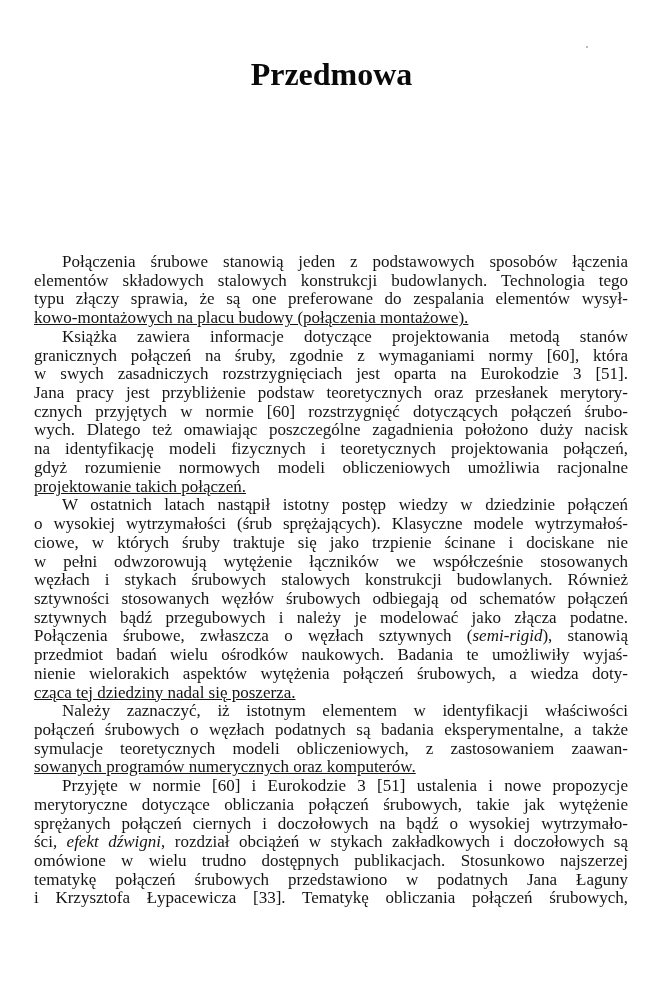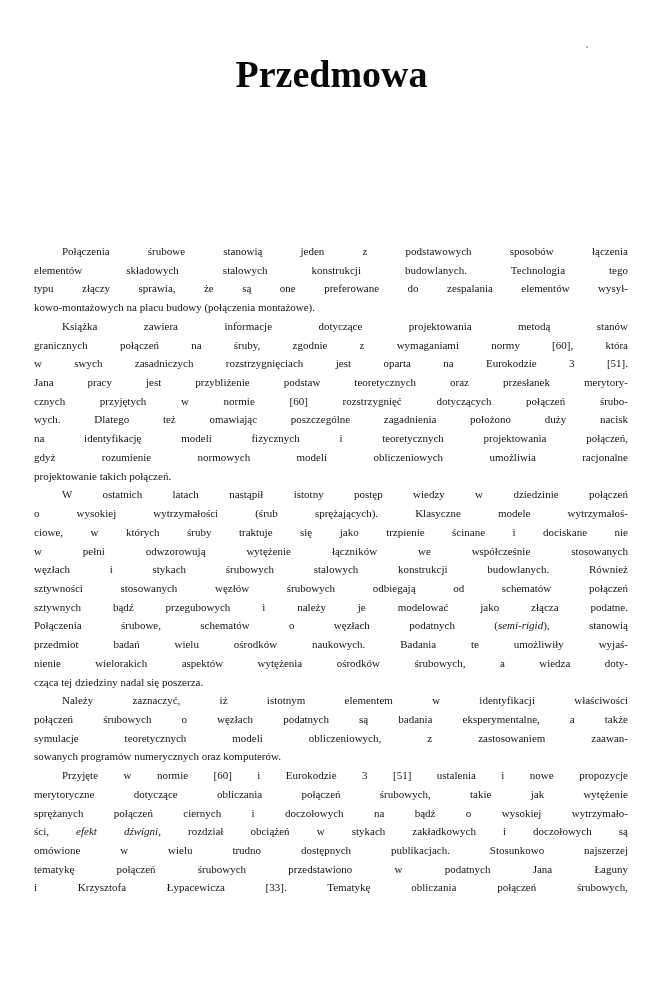--- a/index.html
+++ b/index.html
@@ -4,36 +4,36 @@
 <style>
   html, body { margin: 0; padding: 0; background: #ffffff; }
   body { width: 663px; height: 986px; position: relative; overflow: hidden; }
   .page {
     position: absolute; left: 0; top: 0; width: 663px; height: 986px;
     background: #ffffff; color: #111111;
     font-family: "Liberation Serif", "DejaVu Serif", serif;
   }
   .title {
     position: absolute; left: 0; width: 663px; top: 54px;
-    text-align: center; font-weight: bold; font-size: 38px; line-height: 40px;
+    text-align: center; font-weight: bold; font-size: 32px; line-height: 40px;
     color: #0a0a0a; letter-spacing: 0px;
   }
   .speck {
     position: absolute; left: 586px; top: 46px; width: 2px; height: 2px; background: #bbbbbb;
   }
   .body-text {
-    position: absolute; left: 34px; top: 242px; width: 594px;
-    font-size: 11px; line-height: 18.72px; color: #141414;
+    position: absolute; left: 34px; top: 253px; width: 594px;
+    font-size: 17px; line-height: 18.72px; color: #141414;
   }
   .line {
     display: block; white-space: nowrap; text-align: justify; text-align-last: justify;
     height: 18.72px; overflow: visible;
   }
   .line.indent { padding-left: 28px; }
-  .line.last { text-align-last: left; }
+  .line.last { text-align-last: left; text-decoration: underline; }
   .it { font-style: italic; }
 </style>
 </head>
 <body>
 
 <div class="page">
   <div class="speck"></div>
   <h1 class="title" style="margin:0;">Przedmowa</h1>
 
   <div class="body-text">
@@ -58,23 +58,23 @@
     </div>
 
     <div>
       <span class="line indent">W ostatnich latach nastąpił istotny postęp wiedzy w dziedzinie połączeń</span>
       <span class="line">o wysokiej wytrzymałości (śrub sprężających). Klasyczne modele wytrzymałoś-</span>
       <span class="line">ciowe, w których śruby traktuje się jako trzpienie ścinane i dociskane nie</span>
       <span class="line">w pełni odwzorowują wytężenie łączników we współcześnie stosowanych</span>
       <span class="line">węzłach i stykach śrubowych stalowych konstrukcji budowlanych. Również</span>
       <span class="line">sztywności stosowanych węzłów śrubowych odbiegają od schematów połączeń</span>
       <span class="line">sztywnych bądź przegubowych i należy je modelować jako złącza podatne.</span>
-      <span class="line"><span>Połączenia śrubowe, schematów o węzłach podatnych (</span><span class="it">semi-rigid</span><span>), stanowią</span></span>
+      <span class="line"><span>Połączenia śrubowe, zwłaszcza o węzłach sztywnych (</span><span class="it">semi-rigid</span><span>), stanowią</span></span>
       <span class="line">przedmiot badań wielu ośrodków naukowych. Badania te umożliwiły wyjaś-</span>
-      <span class="line">nienie wielorakich aspektów wytężenia ośrodków śrubowych, a wiedza doty-</span>
+      <span class="line">nienie wielorakich aspektów wytężenia połączeń śrubowych, a wiedza doty-</span>
       <span class="line last">cząca tej dziedziny nadal się poszerza.</span>
     </div>
 
     <div>
       <span class="line indent">Należy zaznaczyć, iż istotnym elementem w identyfikacji właściwości</span>
       <span class="line">połączeń śrubowych o węzłach podatnych są badania eksperymentalne, a także</span>
       <span class="line">symulacje teoretycznych modeli obliczeniowych, z zastosowaniem zaawan-</span>
       <span class="line last">sowanych programów numerycznych oraz komputerów.</span>
     </div>
 

